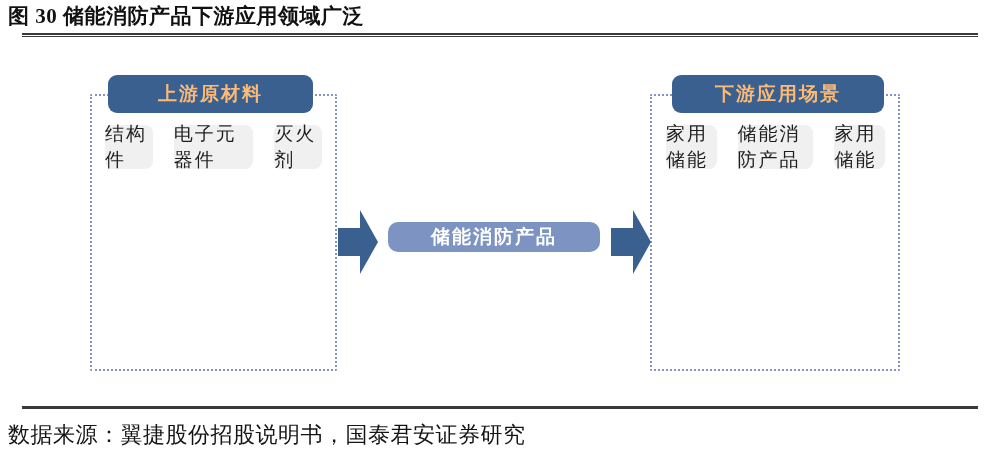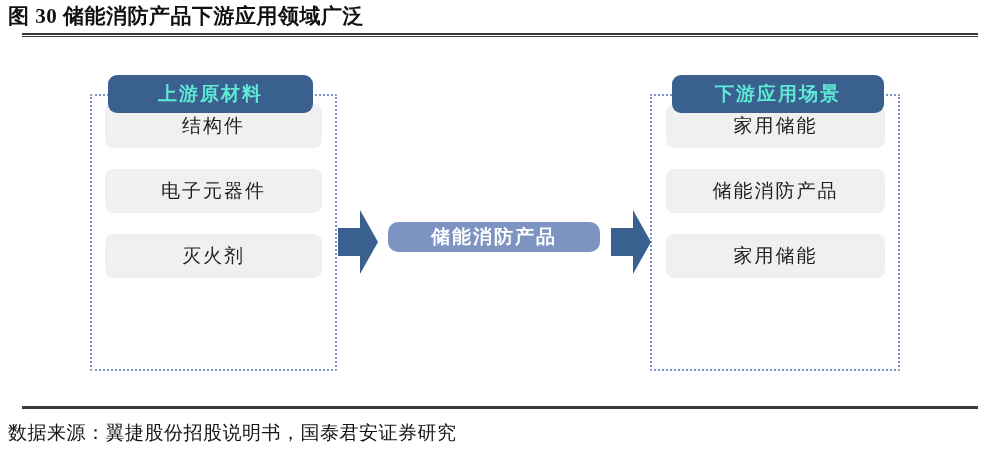--- a/index.html
+++ b/index.html
@@ -60,39 +60,39 @@
   .group-left  { left: 90px;  width: 247px; }
   .group-right { left: 650px; width: 250px; }
 
   
   .group-header {
     position: absolute;
     top: 30px;
     height: 38px;
     background: #3a6090;
     border-radius: 9px;
-    color: #5eead4;
+    color: #fdba74;
     font-size: 19px;
     font-weight: bold;
     letter-spacing: 2px;
     display: flex;
     align-items: center;
     justify-content: center;
     z-index: 3;
   }
   .header-left  { left: 108px; width: 205px; }
   .header-right { left: 672px; width: 212px; }
 
   
   .item-list {
     position: absolute;
-    top: 59px;
+    top: 80px;
     z-index: 2;
     display: flex;
-    flex-direction: column;
+    flex-direction: row;
     gap: 21px;
   }
   .list-left  { left: 105px; width: 217px; }
   .list-right { left: 666px; width: 219px; }
 
   .item-box {
     height: 44px;
     background: #f0f0f0;
     border-radius: 8px;
     display: flex;
@@ -139,21 +139,21 @@
     left: 22px;
     top: 406px;
     width: 956px;
     height: 0;
     border-top: 3px solid #3a3a3a;
   }
   .source-note {
     position: absolute;
     left: 8px;
     top: 420px;
-    font-size: 19px;
+    font-size: 22px;
     color: #141414;
     white-space: nowrap;
     letter-spacing: 0.5px;
   }
 </style>
 </head>
 <body>
 
 <div class="figure-title">图 30 储能消防产品下游应用领域广泛</div>
 <div class="title-rule"></div>

